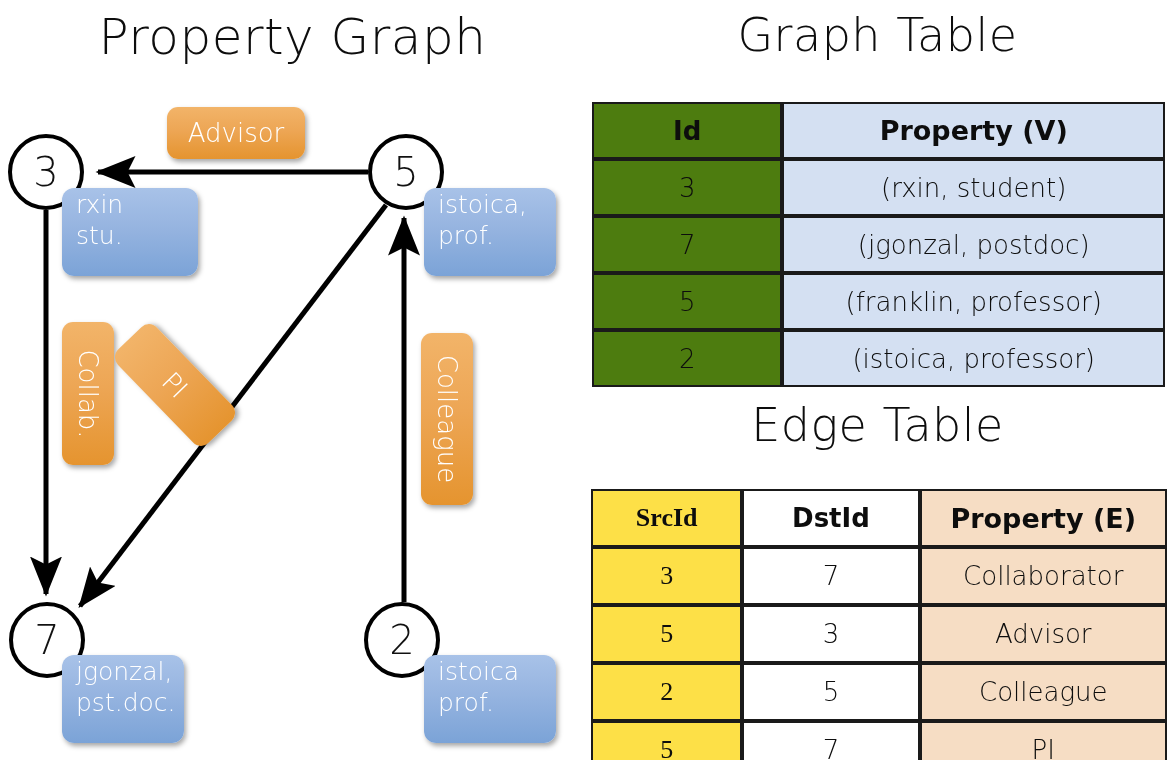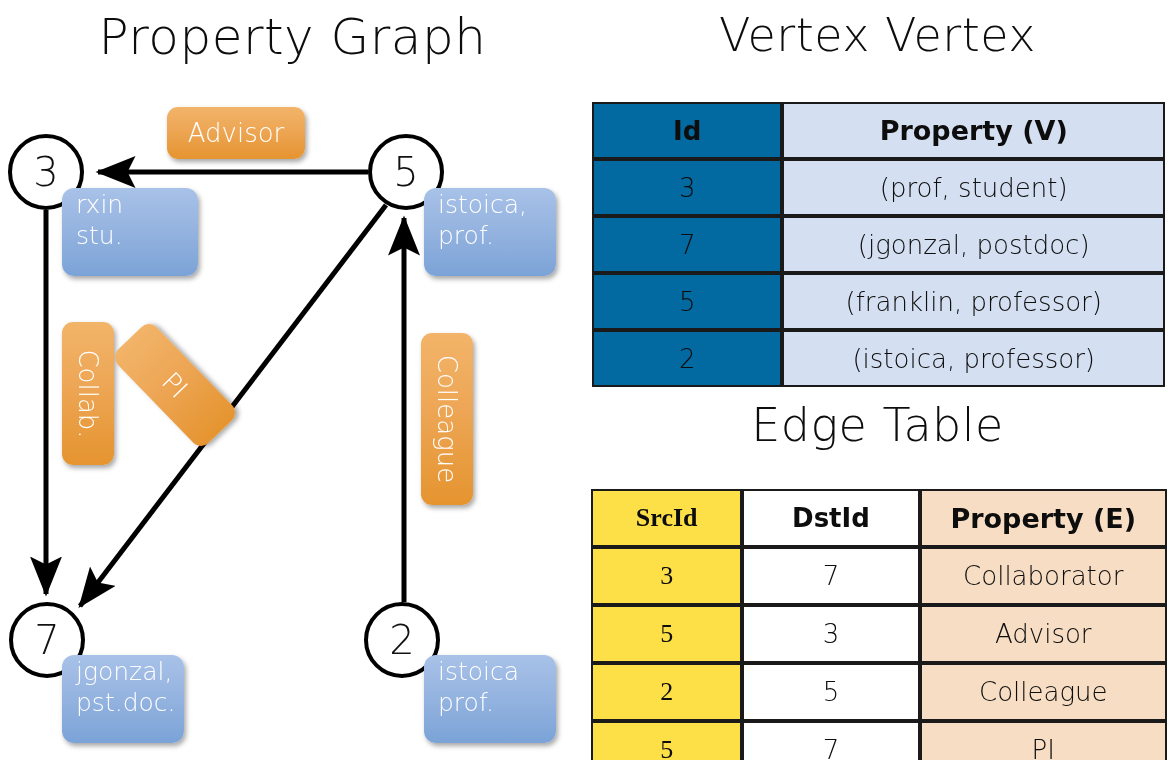--- a/index.html
+++ b/index.html
@@ -149,40 +149,40 @@
   table.grid th {
     font-weight: bold;
   }
 
   
   #vertex-table {
     left: 592px; top: 102px;
     width: 573px;
   }
   #vertex-table th, #vertex-table td { height: 53px; font-size: 26px; }
-  #vertex-table .col-id   { width: 188px; background: #0369a1; margin-left: 23px; }
+  #vertex-table .col-id   { width: 188px; background: #4d7c0f; margin-left: 23px; }
   #vertex-table .col-prop { width: 381px; background: #d4e0f2; }
   #vertex-table th.col-prop { font-size: 27px; }
 
   
   #edge-table {
     left: 591px; top: 489px;
     width: 576px;
   }
   #edge-table th, #edge-table td { height: 54px; font-size: 26px; }
   #edge-table .col-src  { width: 150px; background: #fde047; font-family: Liberation Serif, serif; }
   #edge-table .col-dst  { width: 176px; background: #ffffff; }
   #edge-table .col-prop { width: 246px; background: #f6ddc4; }
   #edge-table th.col-prop { font-size: 27px; }
 </style>
 </head>
 <body>
 
 <div class="title" id="title-property-graph">Property Graph</div>
-<div class="title" id="title-vertex-table">Vertex Vertex</div>
+<div class="title" id="title-vertex-table">Graph Table</div>
 <div class="title" id="title-edge-table">Edge Table</div>
 
 <div id="graph-panel">
 
   <svg id="graph-edges" viewBox="0 0 585 760" xmlns="http://www.w3.org/2000/svg">
     <defs>
       <marker id="arrowhead" markerWidth="9" markerHeight="9" refX="7.5" refY="3.2" orient="auto" markerUnits="strokeWidth">
         <path d="M0,0 L8,3.2 L0,6.4 L1.6,3.2 Z" fill="#000"></path>
       </marker>
     </defs>
@@ -227,21 +227,21 @@
 <table class="grid" id="vertex-table">
   <thead>
     <tr>
       <th class="col-id">Id</th>
       <th class="col-prop">Property (V)</th>
     </tr>
   </thead>
   <tbody>
     <tr>
       <td class="col-id">3</td>
-      <td class="col-prop">(prof, student)</td>
+      <td class="col-prop">(rxin, student)</td>
     </tr>
     <tr>
       <td class="col-id">7</td>
       <td class="col-prop">(jgonzal, postdoc)</td>
     </tr>
     <tr>
       <td class="col-id">5</td>
       <td class="col-prop">(franklin, professor)</td>
     </tr>
     <tr>

